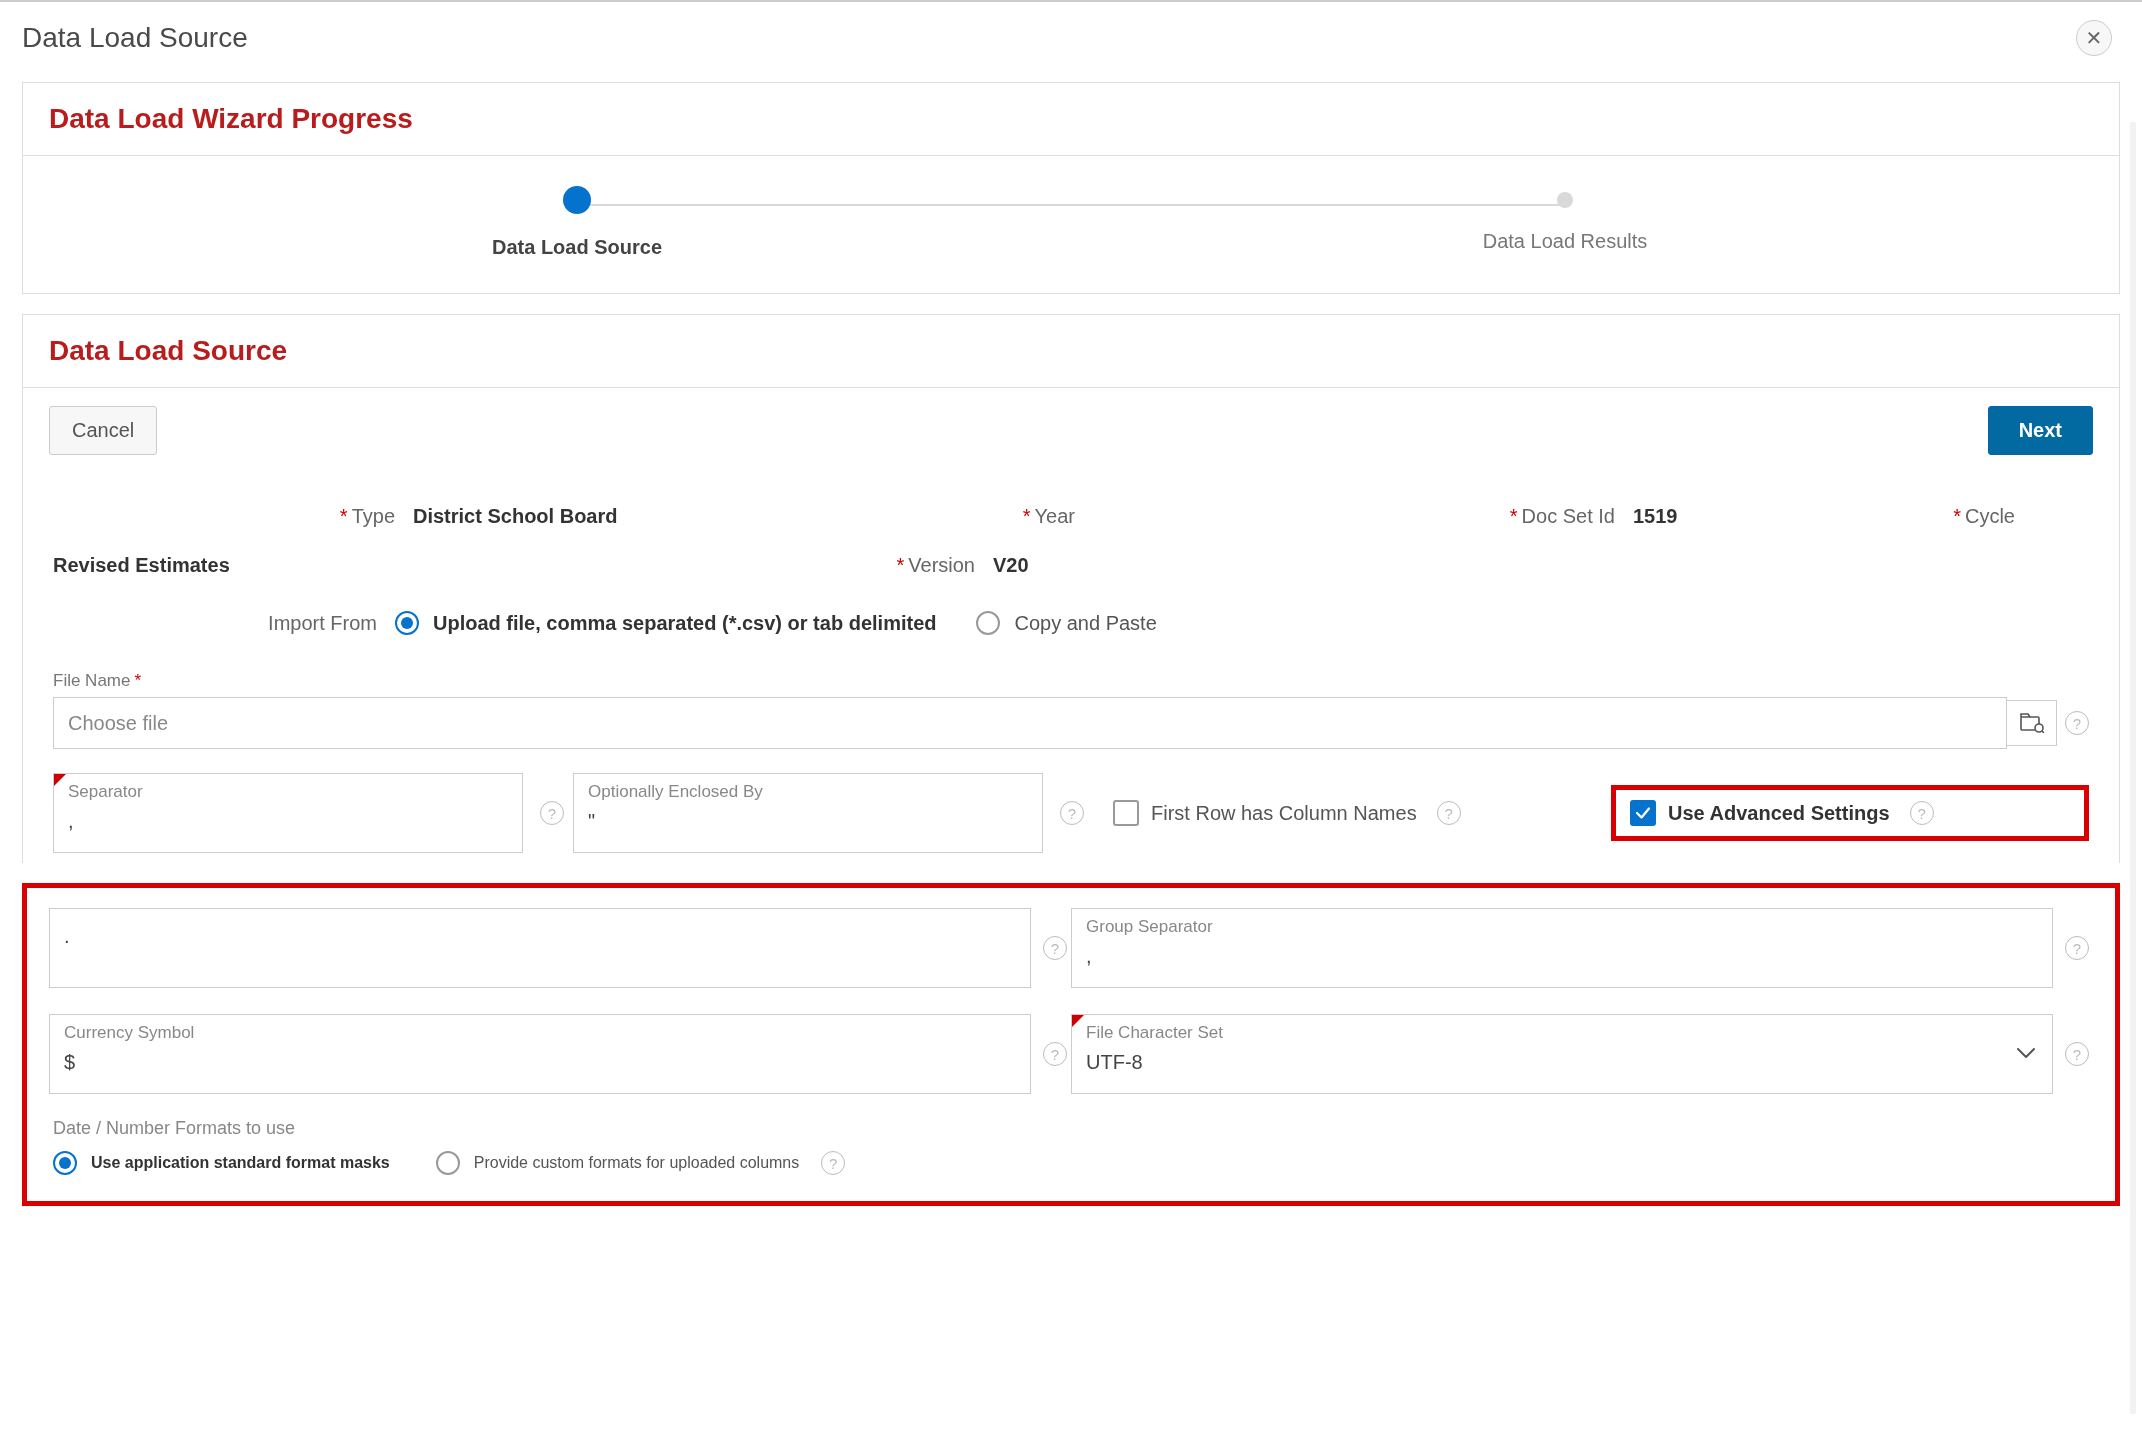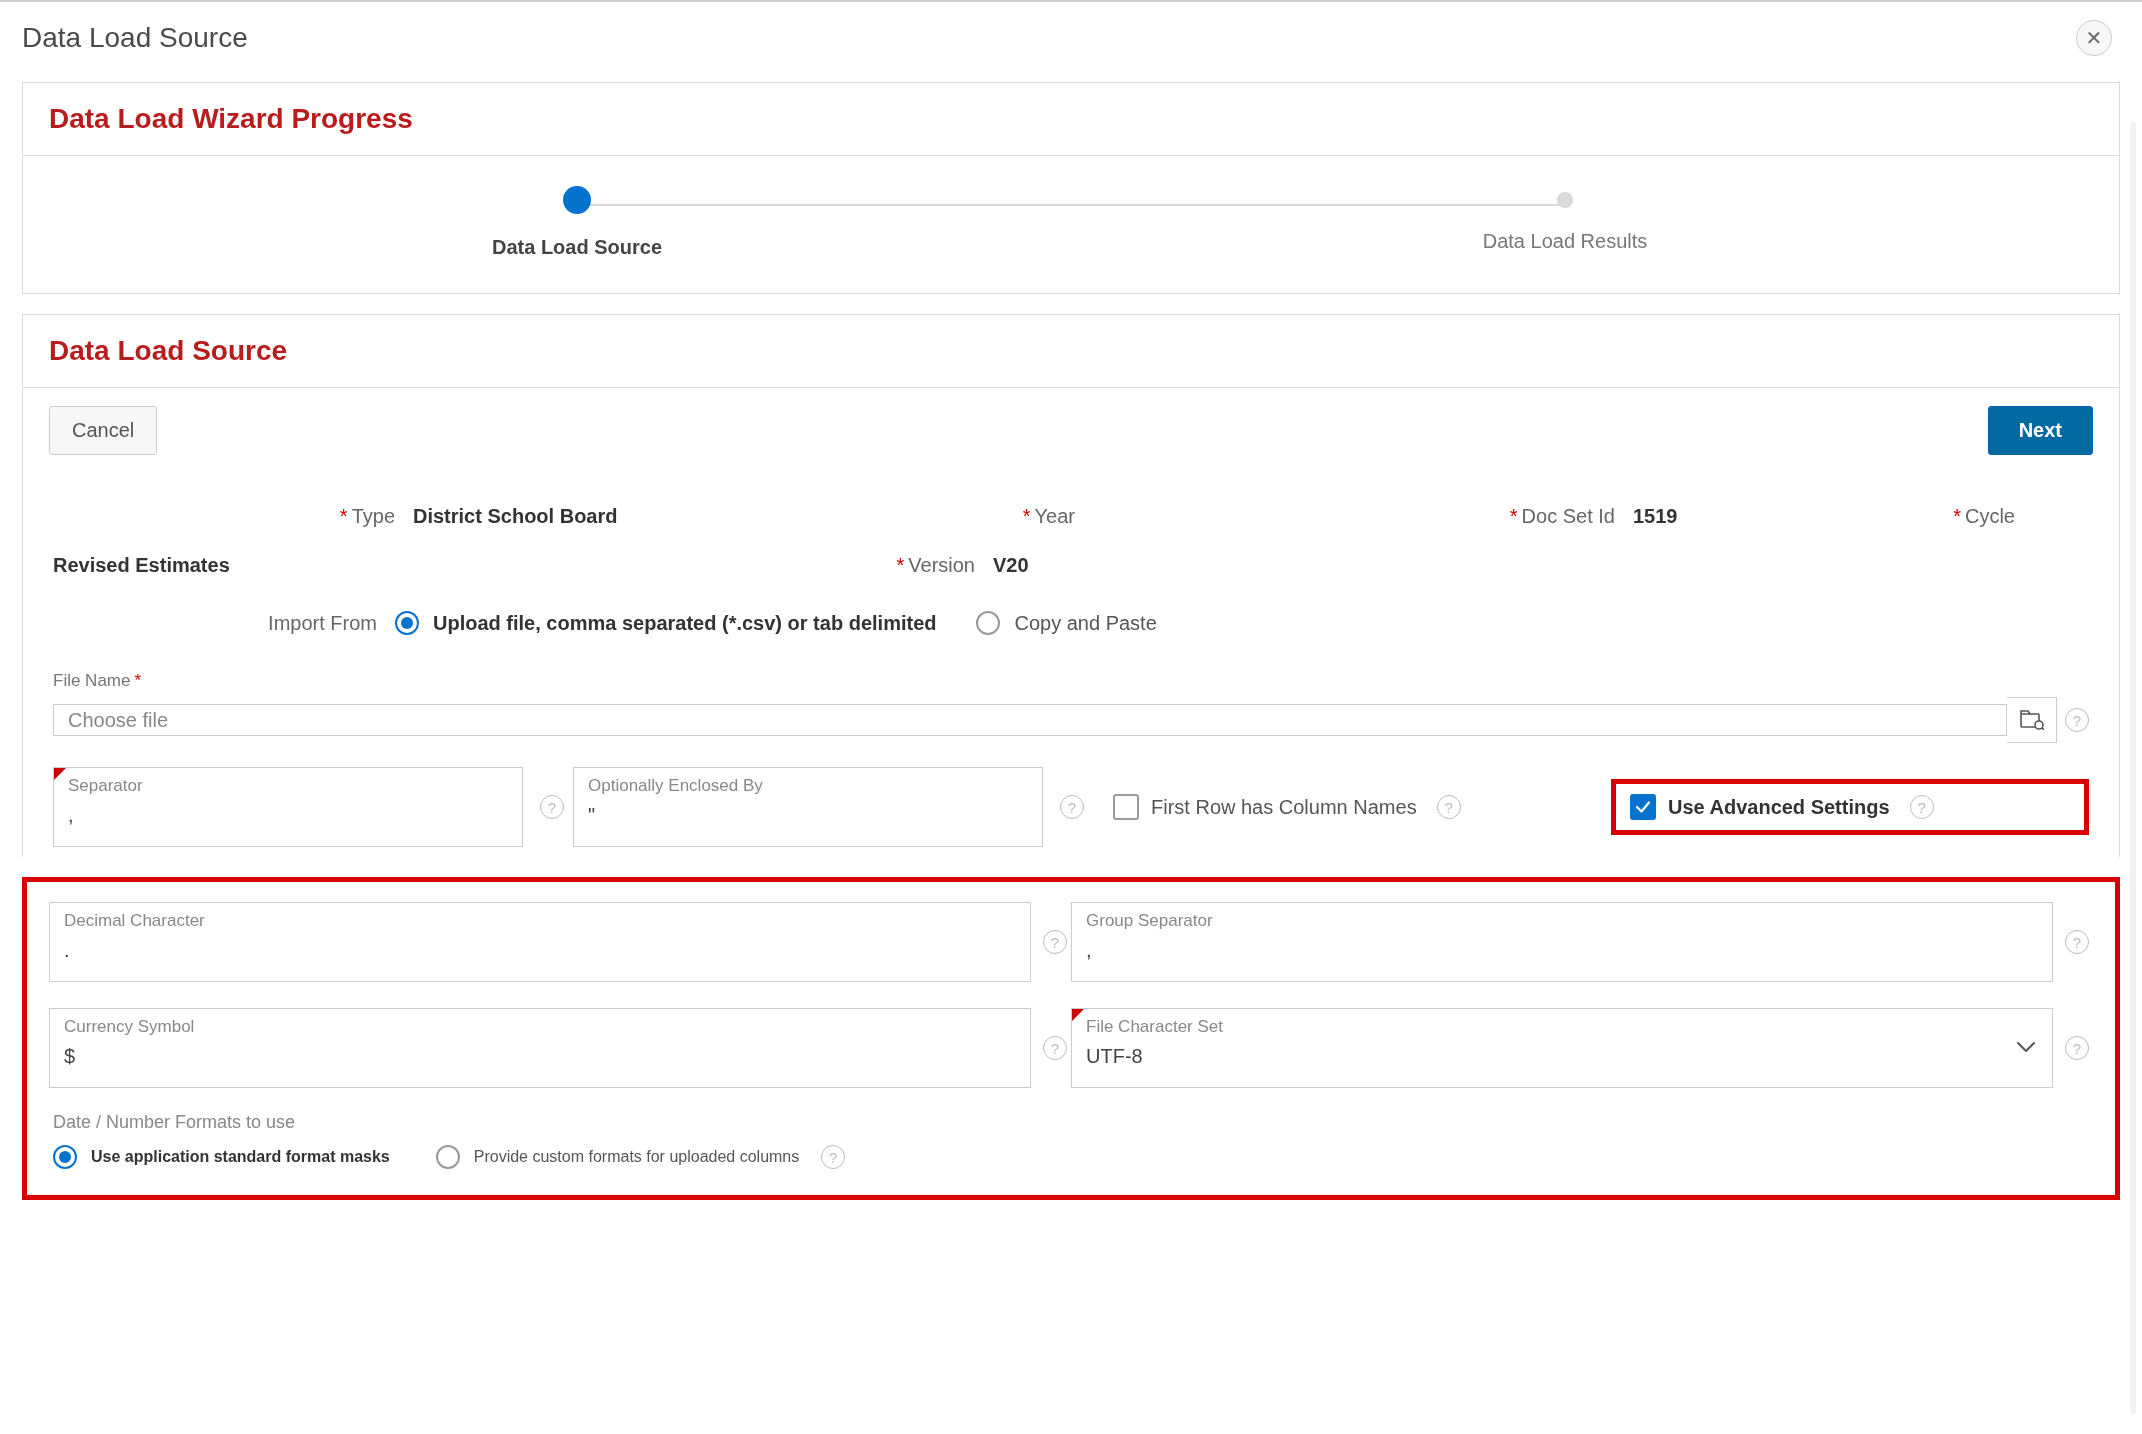--- a/index.html
+++ b/index.html
@@ -178,21 +178,21 @@
   }
   .field-label .req { margin-left: 4px; }
   .file-row {
     display: flex;
     align-items: center;
   }
   .file-input {
     flex: 1;
     border: 1px solid #ccc;
     padding: 0 14px;
-    height: 32px;
+    height: 52px;
     font-size: 20px;
     color: #888;
     display: flex; align-items: center;
   }
   .file-picker-btn {
     width: 50px; height: 46px;
     border: 1px solid #ccc;
     border-left: none;
     display: flex; align-items: center; justify-content: center;
     cursor: pointer;
@@ -399,21 +399,20 @@
         </span>
         <span class="chk-label bold">Use Advanced Settings</span>
         <span class="help-icon">?</span>
       </div>
     </div>
   </div>
 
   <div class="highlight-block">
     <div class="adv-grid">
       <div class="float-field wide">
-        <div class="float-label">Decimal Character</div>
         <div class="float-value"><input value="." style=""></div>
       </div>
       <div style="text-align:center;"><span class="help-icon">?</span></div>
 
       <div class="float-field wide">
         <div class="float-label">Group Separator</div>
         <div class="float-value"><input value="," style=""></div>
       </div>
       <div style="text-align:center;"><span class="help-icon">?</span></div>
 

